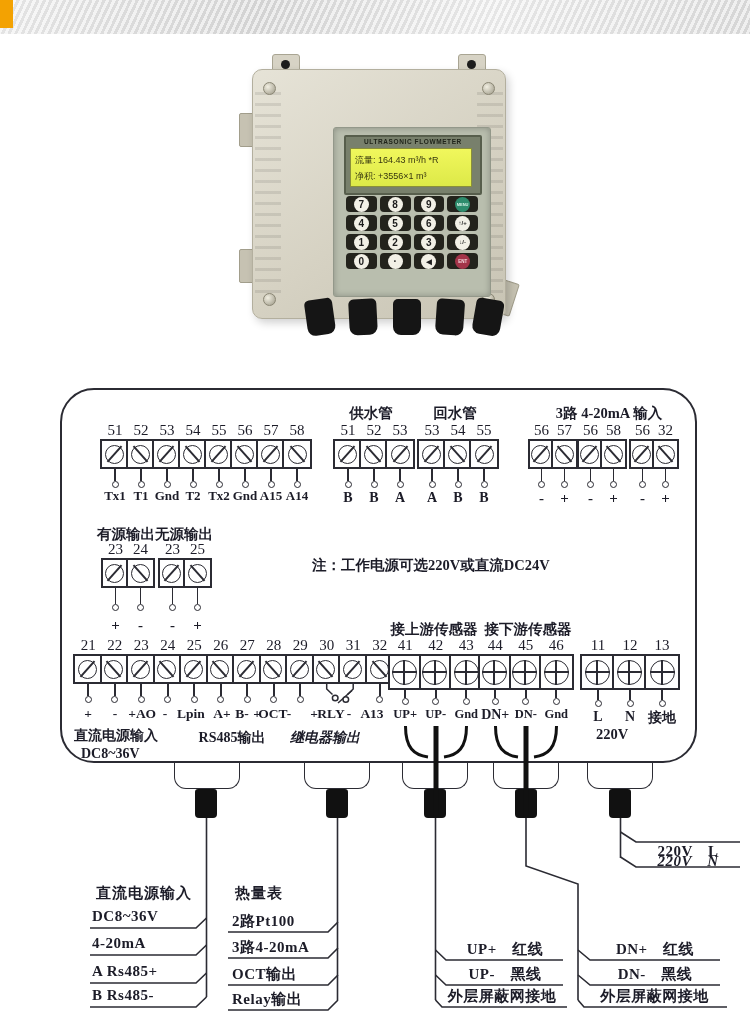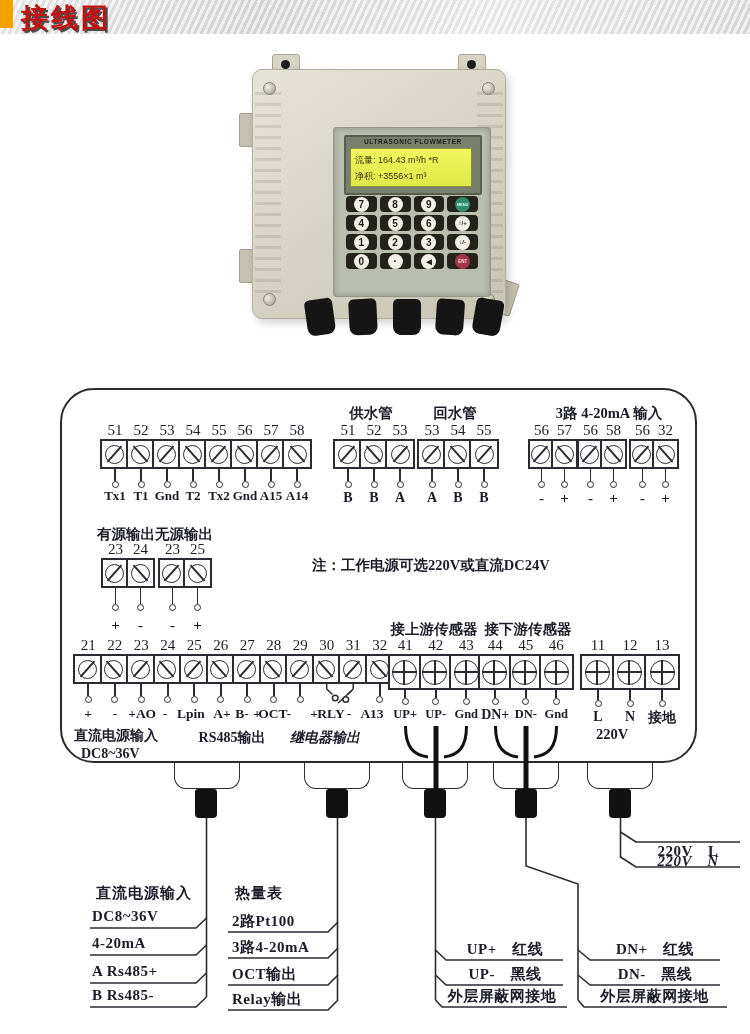--- a/index.html
+++ b/index.html
@@ -83,21 +83,20 @@
   .cl-row{position:absolute;font-size:15px;font-weight:600;white-space:nowrap;letter-spacing:.5px;}
   .cl-row.center{text-align:center;}
 </style>
 </head>
 <body>
 
 <div class="canvas">
 
   <div class="hdr">
     <div class="hdr-bar"></div>
-    <div class="hdr-title">接线图</div>
   </div>
 
   <div class="photo">
     <div class="dev-tab" style="left:42px;top:1px;">
         <div class="scr"></div>
       </div>
     <div class="dev-tab" style="left:228px;top:1px;">
         <div class="scr"></div>
       </div>
     <div class="dev-side" style="left:9px;top:60px;"></div>

